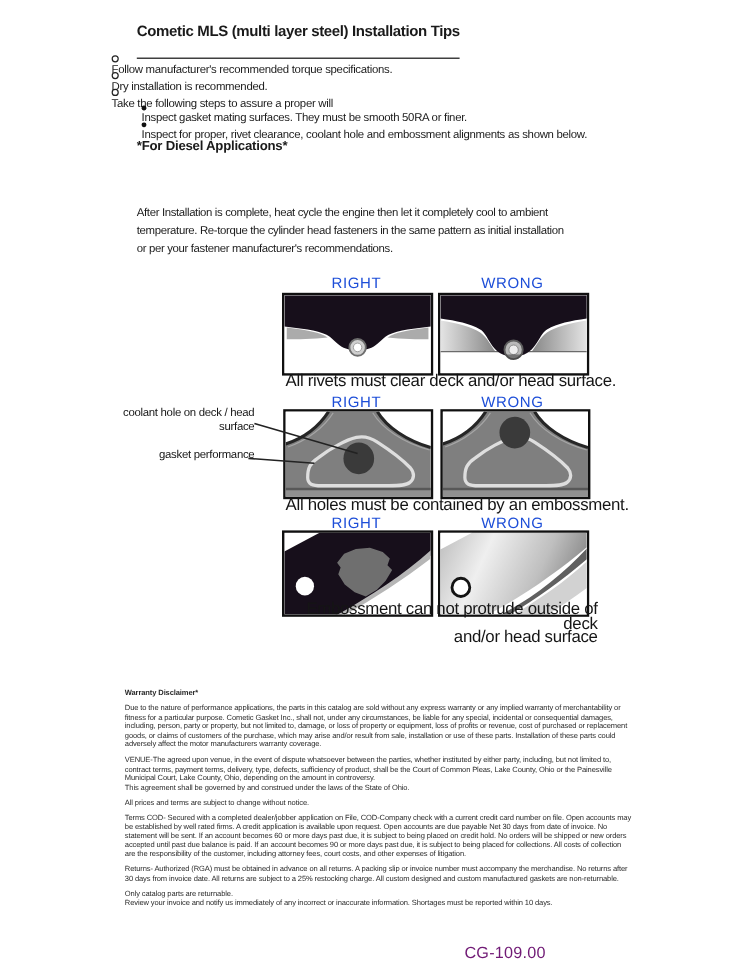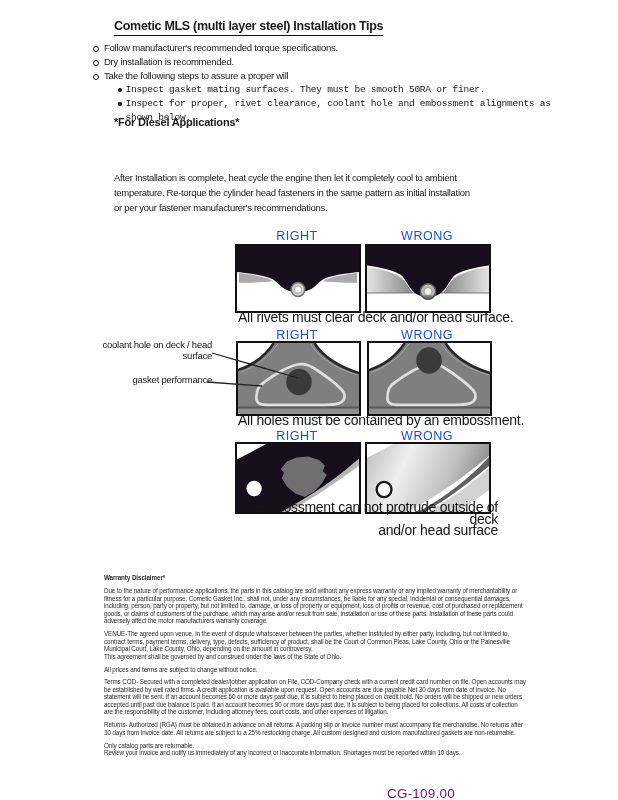--- a/index.html
+++ b/index.html
@@ -3,25 +3,25 @@
 <meta charset="utf-8">
 <style>
   html,body{margin:0;padding:0;background:#fff;}
   .page{
     position:relative;width:618px;height:800px;background:#fff;overflow:hidden;
     font-family:"Liberation Sans","DejaVu Sans",sans-serif;color:var(--ink,#1a1a1a);
   }
   .abs{position:absolute;}
   .title{
     left:114px;top:19px;font-size:12.5px;font-weight:bold;letter-spacing:-0.3px;
-    border-bottom:1.5px solid #111;padding-bottom:2px;white-space:nowrap;
+    border-bottom:1.5px solid #111;padding-bottom:15px;white-space:nowrap;
   }
   .bullets{left:93px;top:41px;width:480px;font-size:9.5px;letter-spacing:-0.25px;}
-  .brow{display:flex;align-items:flex-start;height:14px;line-height:14px;}
-  .brow.sub{padding-left:25px;font-family:Liberation Mono, monospace;}
+  .brow{display:flex;align-items:flex-start;height:14px;line-height:14px;flex-direction:column;}
+  .brow.sub{padding-left:25px;}
   .omark{width:4px;height:4px;border:1px solid #222;border-radius:50%;margin:4.5px 5px 0 0;flex:0 0 auto;}
   .fmark{width:3.5px;height:3.5px;background:#111;border-radius:50%;margin:5px 4px 0 0;flex:0 0 auto;}
   .h2{left:114px;top:116px;font-size:11px;font-weight:bold;letter-spacing:-0.2px;}
   .p{left:114px;width:470px;font-size:9.5px;line-height:15px;letter-spacing:-0.3px;white-space:pre-line;}
   .p1{top:133px;} .p2{top:170px;} .p3{top:222px;}
   .dlabel{width:122px;text-align:center;font-size:12.5px;letter-spacing:0.5px;color:#1d4ed8;}
   .dbox{border:2px solid #101010;background:#fff;}
   .dbox svg{display:block;}
   .caption{font-size:14px;letter-spacing:-0.25px;white-space:pre-line;line-height:11.5px;color:#151515;text-align:right;}
   .annot{font-size:9.5px;letter-spacing:-0.25px;line-height:11px;text-align:right;color:#151515;}

